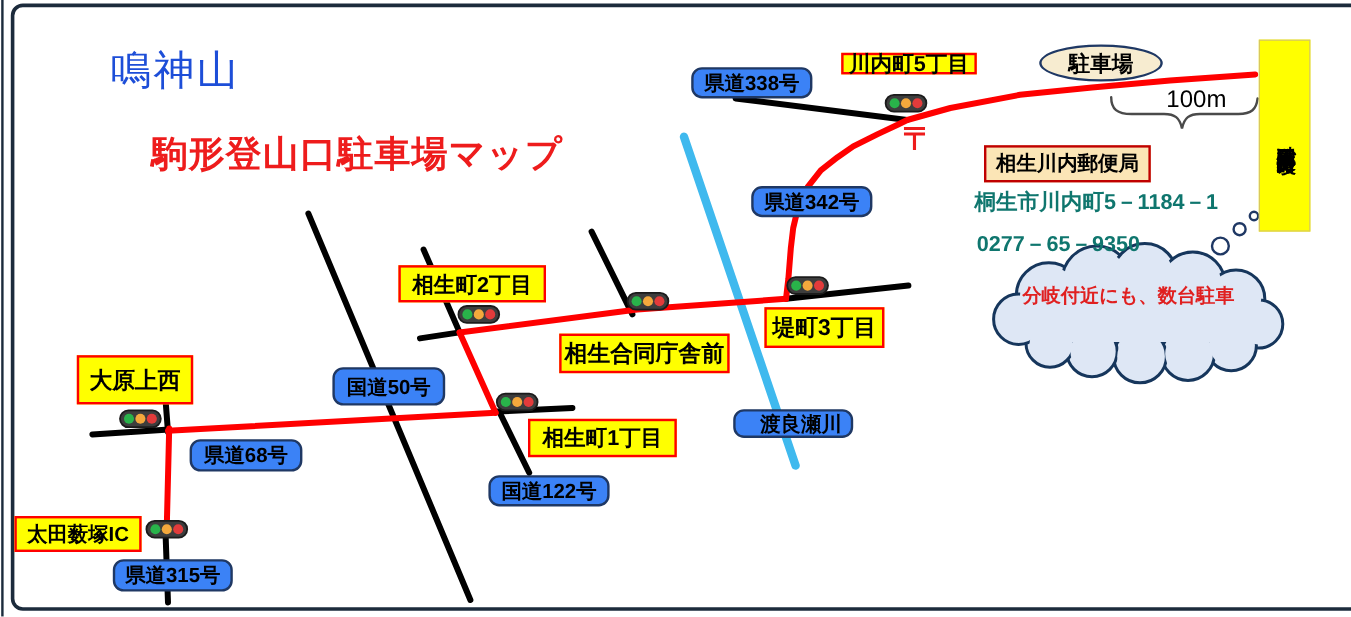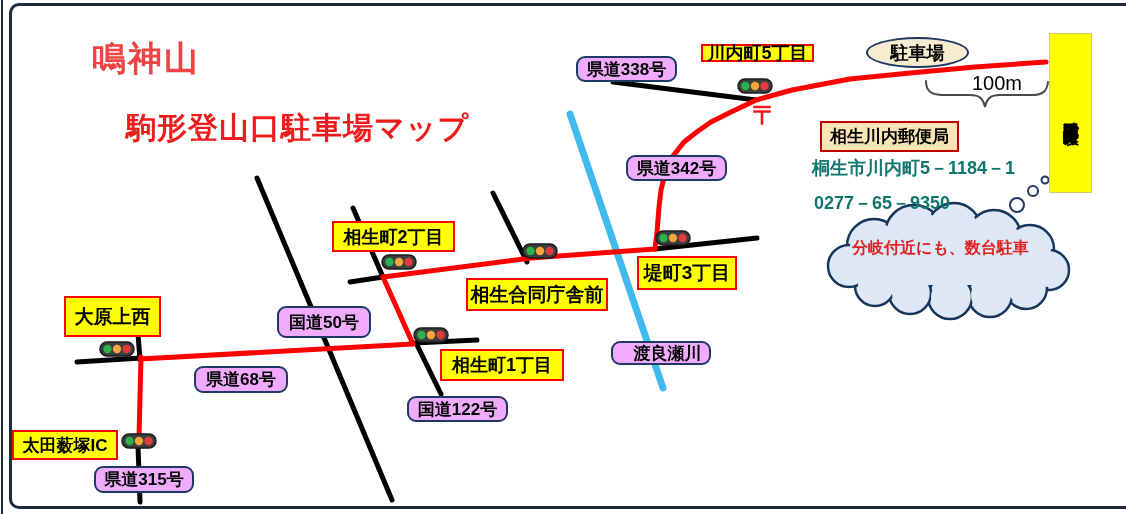--- a/index.html
+++ b/index.html
@@ -4,27 +4,27 @@
 <style>
   html,body{margin:0;padding:0;background:#fff;}
   .stage{position:relative;width:1126px;height:514px;background:#ffffff;overflow:hidden;
          font-family:"Liberation Sans","DejaVu Sans",sans-serif;}
   .frame{position:absolute;left:9px;top:3px;width:1125px;height:506px;
          border:3px solid #1c2b3c;border-radius:10px 0 0 10px;box-sizing:border-box;}
   .edge-line{position:absolute;left:1px;top:0;width:2px;height:514px;background:#1c2b3c;}
   svg.map{position:absolute;left:0;top:0;}
   .lbl{position:absolute;display:flex;align-items:center;justify-content:center;
        box-sizing:border-box;font-weight:bold;color:#000;white-space:nowrap;}
-  .lbl-blue{background:#f0abfc;border:2.5px solid #1f3864;border-radius:9px;font-size:17px;text-align:right;}
+  .lbl-blue{background:#3b82f6;border:2.5px solid #1f3864;border-radius:9px;font-size:17px;text-align:right;}
   .lbl-yellow{background:#ffff00;border:2px solid #ff0000;font-size:18px;}
   .lbl-cream{background:#fbe5b6;border:2px solid #c00000;font-size:17px;margin-left:41px;}
   .lbl-oval{background:#f7ecd0;border:2.5px solid #1f3864;border-radius:50%;font-size:18px;}
   .lbl-vbox{background:#ffff00;border:1px solid #d8c860;writing-mode:vertical-rl;
             text-orientation:upright;font-size:16px;letter-spacing:1px;}
-  .title1{position:absolute;left:92px;top:36px;font-size:34px;font-weight:bold;color:#ef4444;letter-spacing:2px;}
+  .title1{position:absolute;left:92px;top:36px;font-size:34px;font-weight:normal;color:#1d4ed8;letter-spacing:2px;}
   .title2{position:absolute;left:126px;top:92px;font-size:30px;font-weight:bold;color:#ee1c1c;letter-spacing:1px;margin-top:16px;}
   .plain{position:absolute;font-weight:bold;color:#0f766e;white-space:nowrap;}
   .postal{position:absolute;left:752px;top:98px;font-size:26px;font-weight:bold;color:#ee1c1c;}
   .scale-label{position:absolute;left:950px;top:72px;width:72px;text-align:right;
                font-size:20px;font-weight:normal;color:#000;}
   .note{position:absolute;left:852px;top:234px;width:210px;font-size:16px;font-weight:bold;
         color:#e02020;line-height:27px;}
 </style>
 </head>
 <body>
@@ -145,21 +145,21 @@
       </g>
     </g>
   </svg>
 
   <div class="title1">鳴神山</div>
   <div class="title2">駒形登山口駐車場マップ</div>
 
   <div class="lbl lbl-blue" style="left:576px;top:56px;width:101px;height:26px;">県道338号</div>
   <div class="lbl lbl-blue" style="left:626px;top:155px;width:101px;height:26px;">県道342号</div>
   <div class="lbl lbl-blue" style="left:277px;top:306px;width:94px;height:32px;">国道50号</div>
-  <div class="lbl lbl-blue" style="left:158px;top:366px;width:94px;height:27px;margin-left:36px;">県道68号</div>
+  <div class="lbl lbl-blue" style="left:158px;top:366px;width:94px;height:27px;">県道68号</div>
   <div class="lbl lbl-blue" style="left:407px;top:396px;width:101px;height:26px;">国道122号</div>
   <div class="lbl lbl-blue" style="left:94px;top:466px;width:100px;height:27px;">県道315号</div>
   <div class="lbl lbl-blue" style="left:611px;top:341px;width:100px;height:24px;font-size:17px;padding-left:13px;">渡良瀬川</div>
 
   <div class="lbl lbl-yellow" style="left:701px;top:44px;width:113px;height:18px;">川内町5丁目</div>
   <div class="lbl lbl-yellow" style="left:332px;top:221px;width:123px;height:31px;">相生町2丁目</div>
   <div class="lbl lbl-yellow" style="left:466px;top:278px;width:142px;height:33px;font-size:19px;">相生合同庁舎前</div>
   <div class="lbl lbl-yellow" style="left:637px;top:256px;width:100px;height:34px;font-size:19px;">堤町3丁目</div>
   <div class="lbl lbl-yellow" style="left:64px;top:296px;width:97px;height:41px;font-size:19px;">大原上西</div>
   <div class="lbl lbl-yellow" style="left:440px;top:349px;width:124px;height:32px;">相生町1丁目</div>

